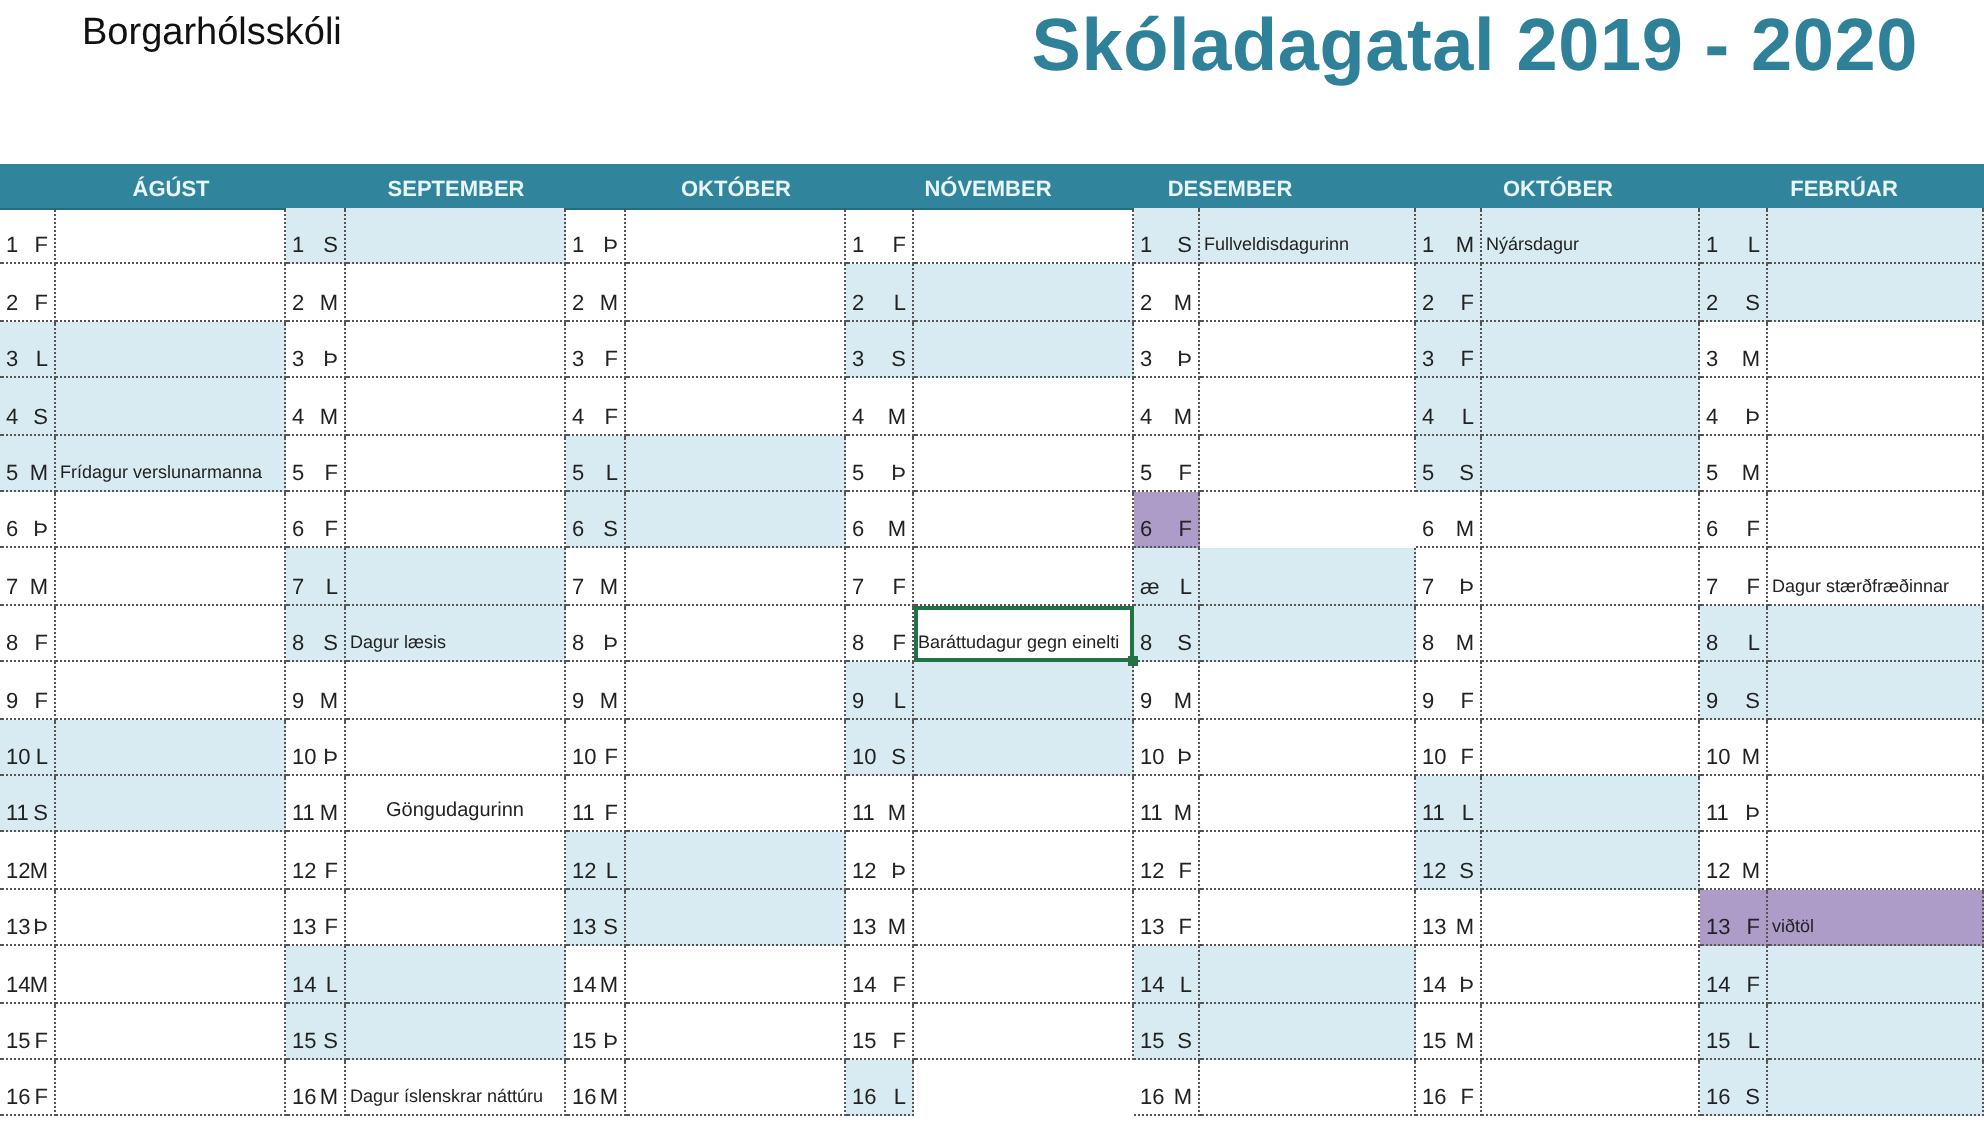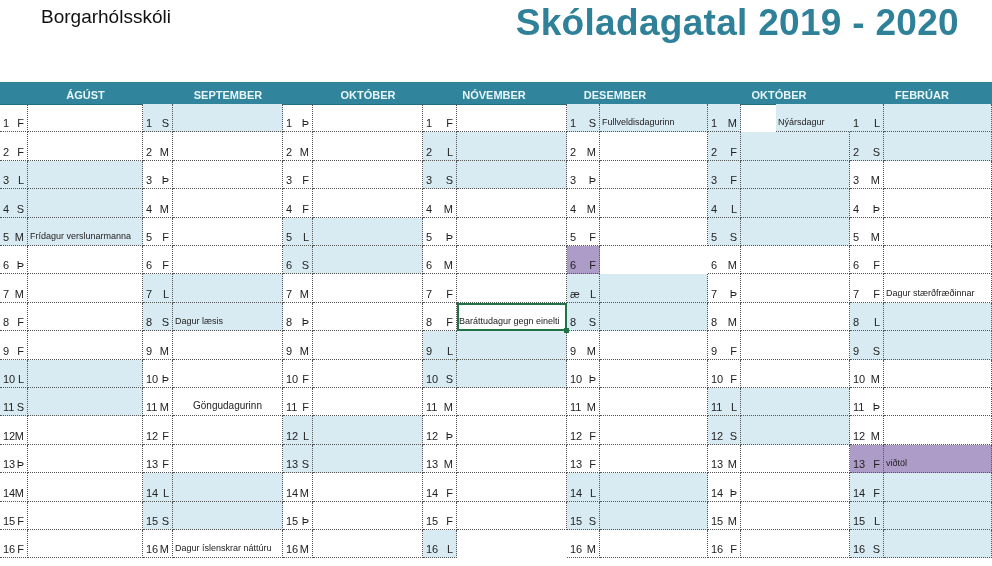--- a/index.html
+++ b/index.html
@@ -70,21 +70,21 @@
         <span class="num">1</span>
         <span class="day">S</span>
       </div>
       <div class="cell ncell shade" style="left: 600px; width: 108px;">
         <span class="note">Fullveldisdagurinn</span>
       </div>
       <div class="cell dcell shade" style="left: 708px; width: 33px;">
         <span class="num">1</span>
         <span class="day">M</span>
       </div>
-      <div class="cell ncell shade" style="left: 776px; width: 109px;">
+      <div class="cell ncell shade" style="left: 741px; width: 109px;">
         <span class="note">Nýársdagur</span>
       </div>
       <div class="cell dcell shade" style="left: 850px; width: 34px;">
         <span class="num">1</span>
         <span class="day">L</span>
       </div>
       <div class="cell ncell shade" style="left: 884px; width: 108px;">
         <span class="note"></span>
       </div>
     </div>

